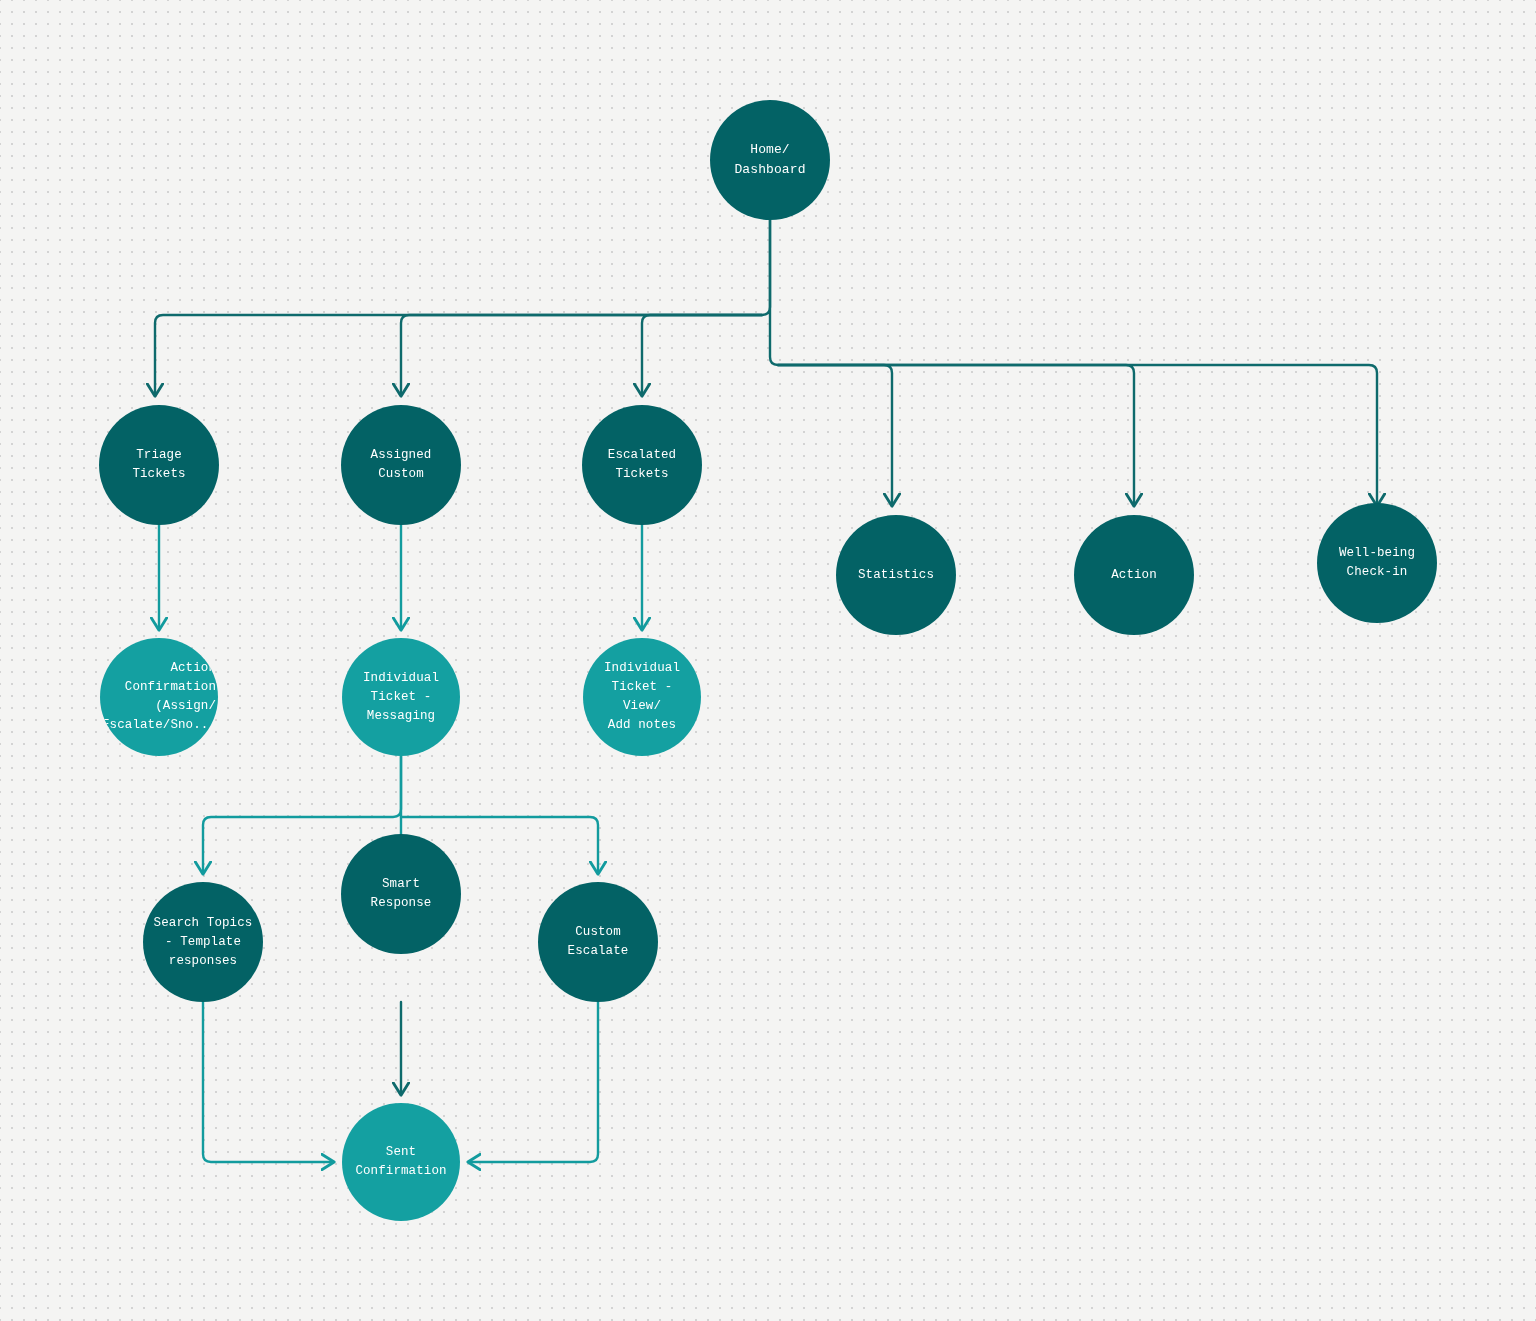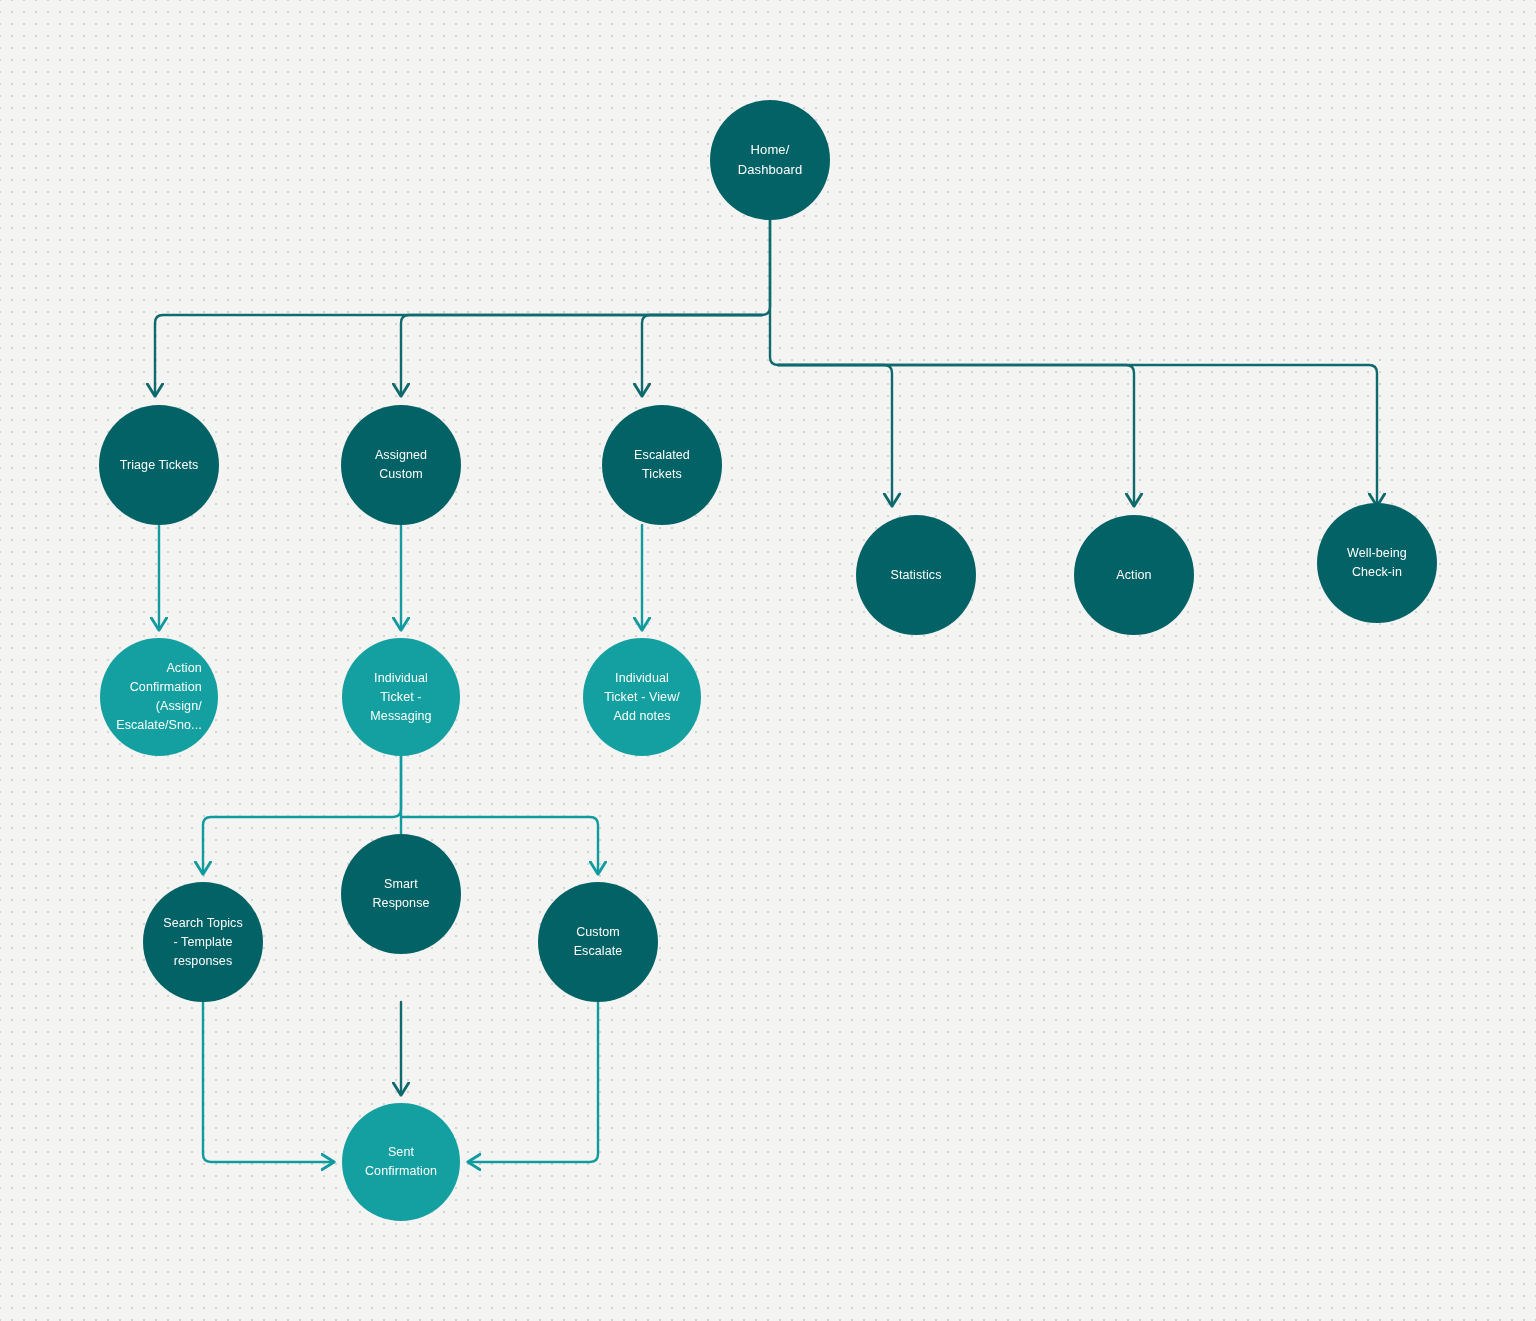--- a/index.html
+++ b/index.html
@@ -9,21 +9,21 @@
   }
   #canvas {
     position: relative;
     width: 1536px;
     height: 1321px;
     background-color: #f4f4f3;
     background-image: radial-gradient(circle, #d3d3d3 1.1px, rgba(0,0,0,0) 1.2px);
     background-size: 12px 12px;
     background-position: 6px 6px;
     overflow: hidden;
-    font-family: Liberation Sans, sans-serif;
+    font-family: Liberation Mono, monospace;
   }
   #edges {
     position: absolute;
     left: 0;
     top: 0;
     width: 1536px;
     height: 1321px;
     pointer-events: none;
   }
   .node {
@@ -94,25 +94,25 @@
         <span class="label fs-13">Home/
 Dashboard</span>
       </div>
       <div class="node node-dark" style="width: 120px; height: 120px; left: 99px; top: 405px;">
         <span class="label fs-12">Triage Tickets</span>
       </div>
       <div class="node node-dark" style="width: 120px; height: 120px; left: 341px; top: 405px;">
         <span class="label fs-12">Assigned
 Custom</span>
       </div>
-      <div class="node node-dark" style="width: 120px; height: 120px; left: 602px; top: 405px;">
+      <div class="node node-dark" style="width: 120px; height: 120px; left: 582px; top: 405px;">
         <span class="label fs-12">Escalated
 Tickets</span>
       </div>
-      <div class="node node-dark" style="width: 120px; height: 120px; left: 856px; top: 515px; text-align: center;">
+      <div class="node node-dark" style="width: 120px; height: 120px; left: 836px; top: 515px; text-align: center;">
         <span class="label fs-12">Statistics</span>
       </div>
       <div class="node node-dark" style="width: 120px; height: 120px; left: 1074px; top: 515px;">
         <span class="label fs-12">Action</span>
       </div>
       <div class="node node-dark" style="width: 120px; height: 120px; left: 1317px; top: 503px; text-align: center;">
         <span class="label fs-12">Well-being
 Check-in</span>
       </div>
       <div class="node node-light" style="width: 118px; height: 118px; left: 100px; top: 638px; text-align: right;">

